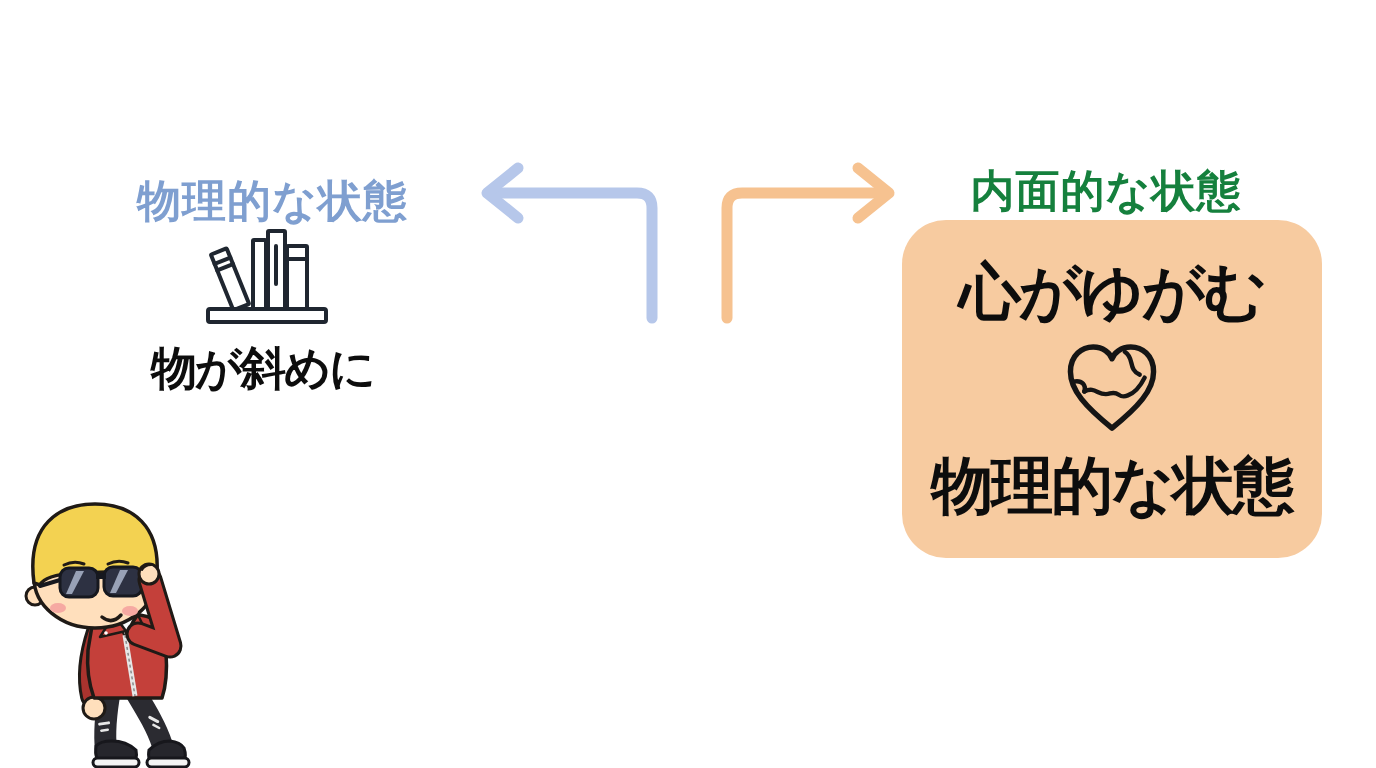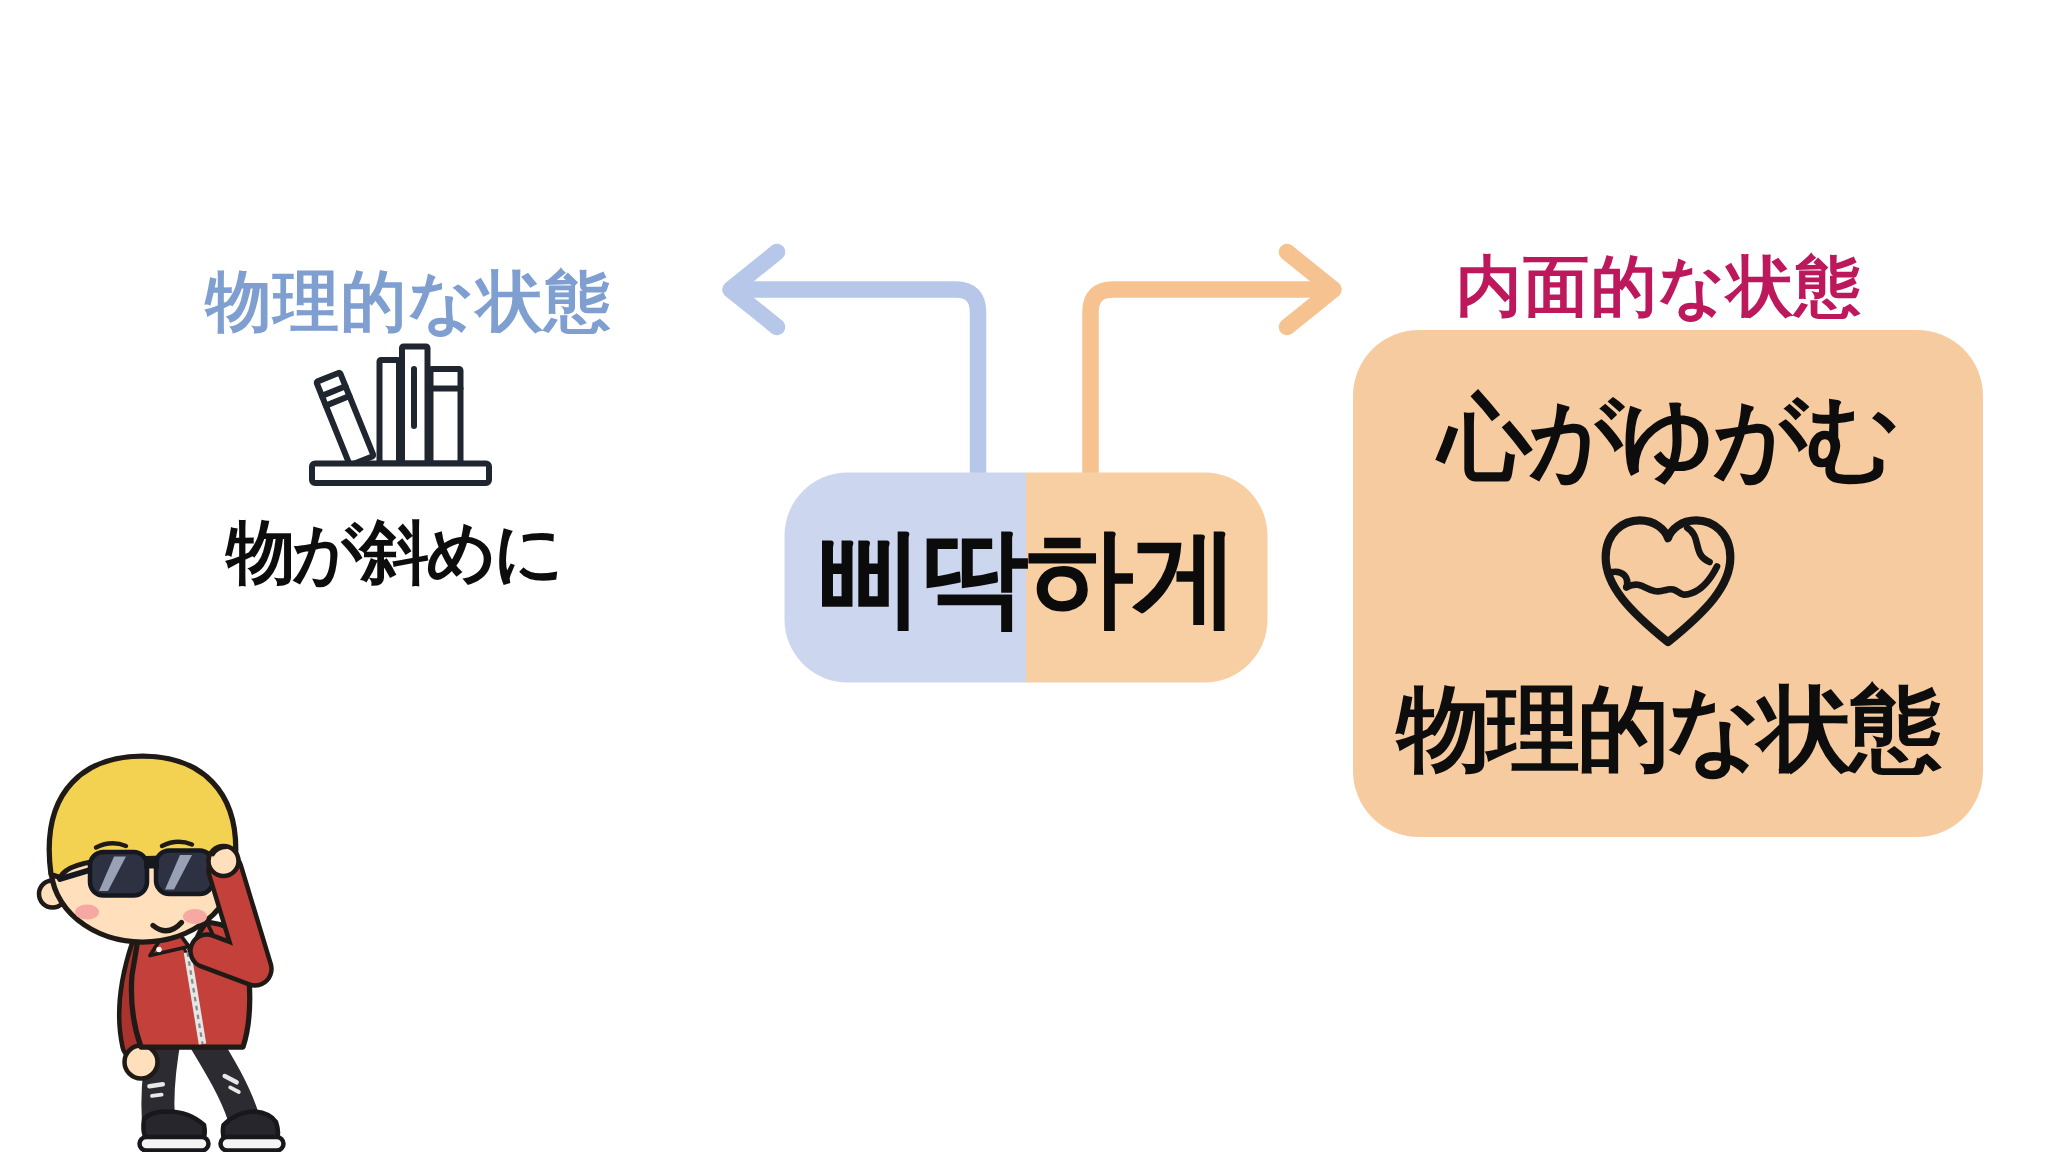--- a/index.html
+++ b/index.html
@@ -8,21 +8,21 @@
     font-family:"DejaVu Sans","Liberation Sans",sans-serif;
   }
   .stage{position:relative;width:1376px;height:768px;background:#ffffff;}
   .abs{position:absolute;}
 
   .branch-label{
     font-weight:800;font-size:44px;letter-spacing:1px;
     text-align:center;white-space:nowrap;
   }
   .label-blue{color:#7f9fd0;margin-top:12px;}
-  .label-orange{color:#be185d;}
+  .label-orange{color:#15803d;}
 
   .meaning-left{
     width:445px;text-align:center;color:#0d0d0d;
     font-weight:800;font-size:46px;line-height:1.31;letter-spacing:-2px;
   }
 
   .center-pill{
     width:322px;height:140px;border-radius:42px;
     background:linear-gradient(90deg,#ccd7ef 0 50%,#f8cfa2 50% 100%);
     display:flex;align-items:center;justify-content:center;
@@ -70,23 +70,20 @@
       <rect x="82" y="20" width="20" height="63" rx="1"></rect>
       <line x1="82" y1="33" x2="102" y2="33"></line>
       <rect x="3" y="83" width="118" height="13" rx="2"></rect>
     </g>
   </svg>
 
   <div class="abs meaning-left" style="left:40px;top:338px;">
     <div>物が斜めに</div>
   </div>
 
-  <div class="abs center-pill" style="left:523px;top:315px;">
-    <span class="word">삐딱하게</span>
-  </div>
 
   <div class="abs branch-label label-orange" style="left:941px;top:162px;width:330px;">内面的な状態</div>
 
   <div class="abs orange-box" style="left:902px;top:220px;">
     <div class="line">心がゆがむ</div>
     <svg width="100" height="94" viewBox="0 0 100 95">
       <g fill="none" stroke="#151515" stroke-width="5.5" stroke-linecap="round" stroke-linejoin="round">
         <path d="M50 87 C24 66 8 49 8 30 C8 13 20 5 31 5 C41 5 48 11 50 17 C52 11 59 5 69 5 C80 5 92 13 92 30 C92 49 76 66 50 87 Z"></path>
         <path d="M11 40 C20 38 24 44 22 50" stroke-width="4.5"></path>
         <path d="M22 50 C34 44 36 56 48 52 C58 49 56 58 66 54 C74 51 79 44 83 36" stroke-width="4.5"></path>

